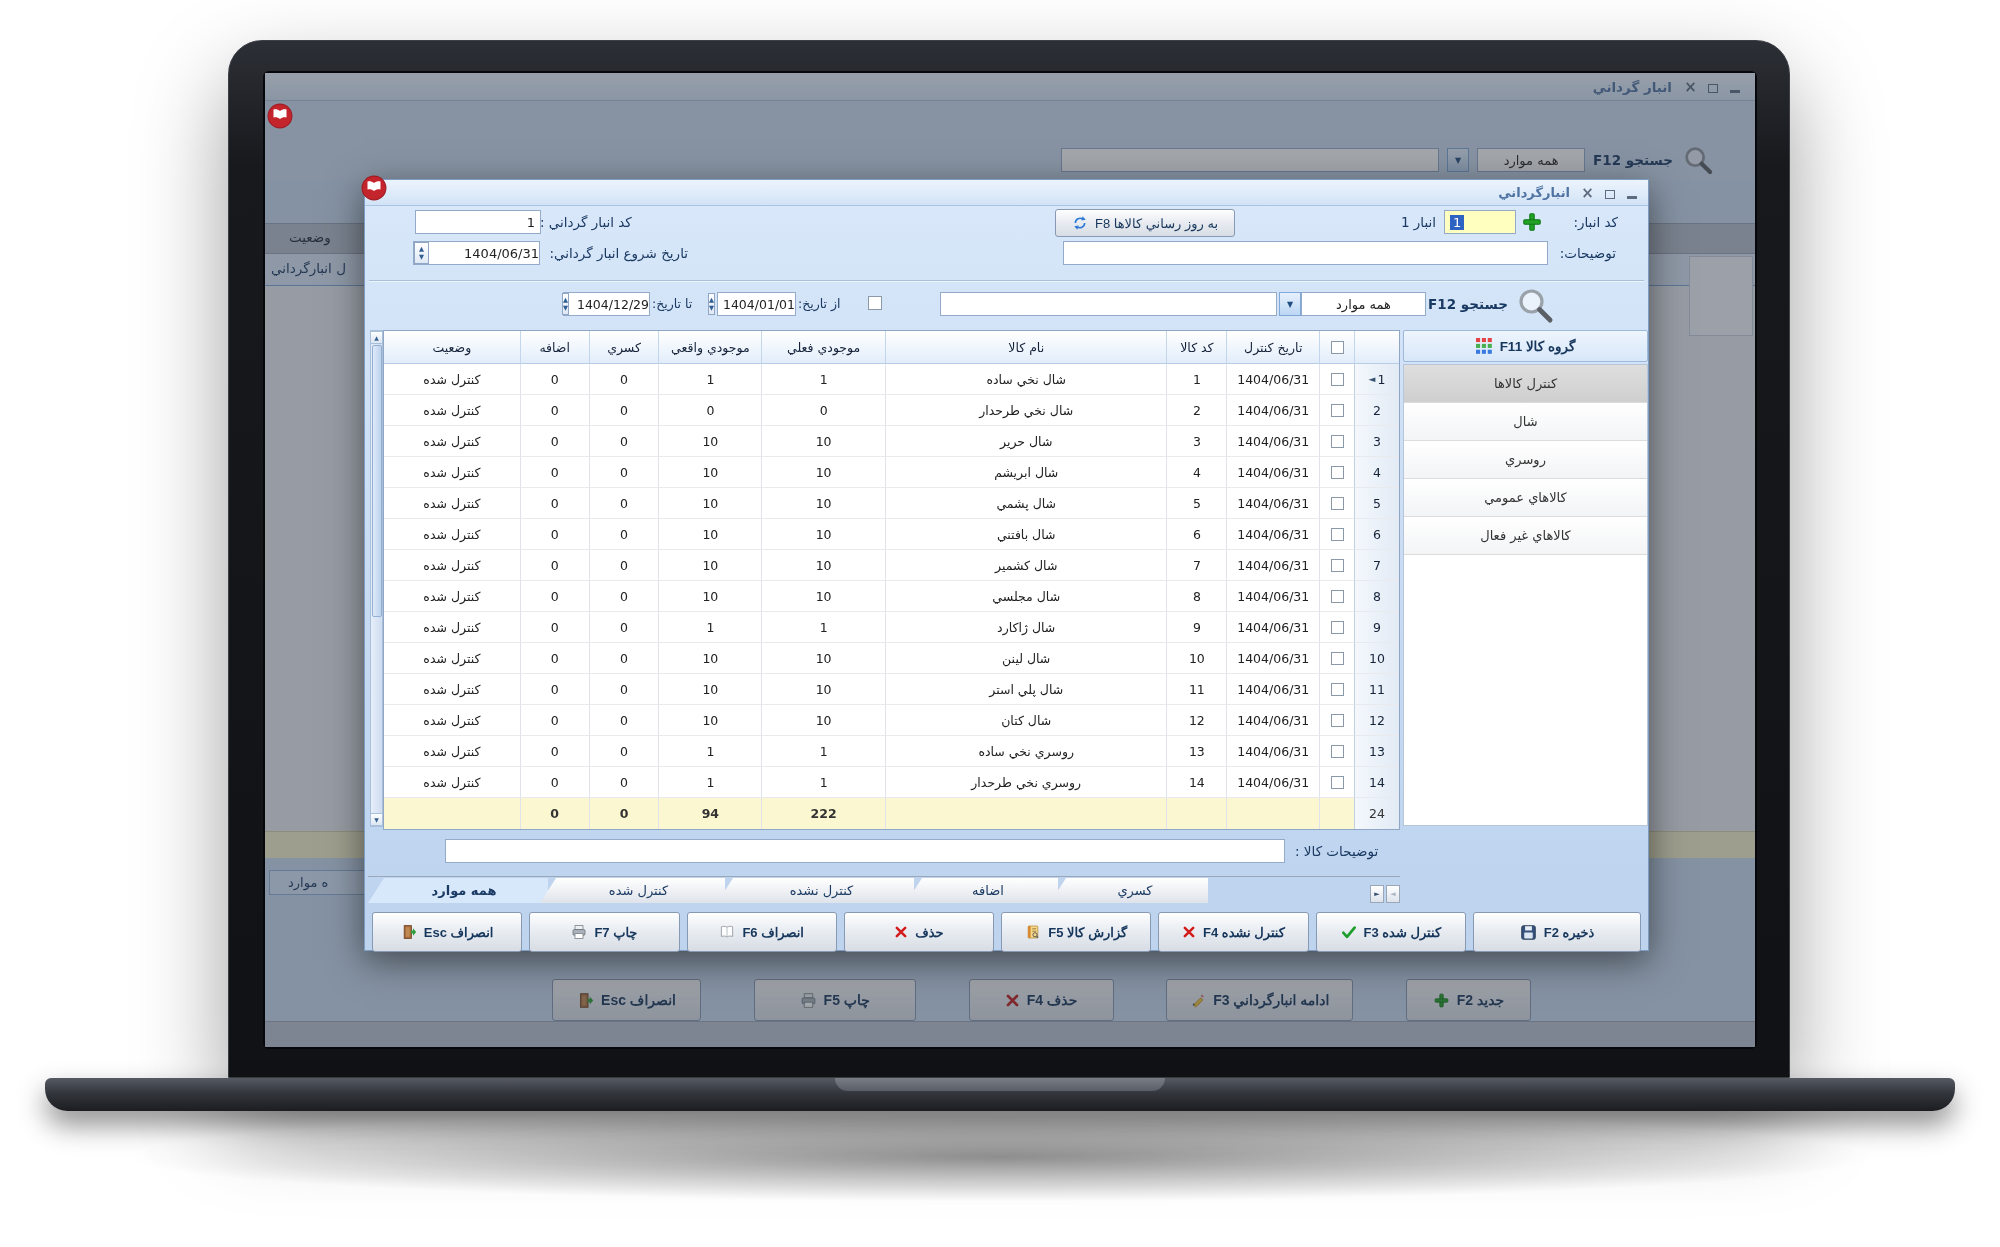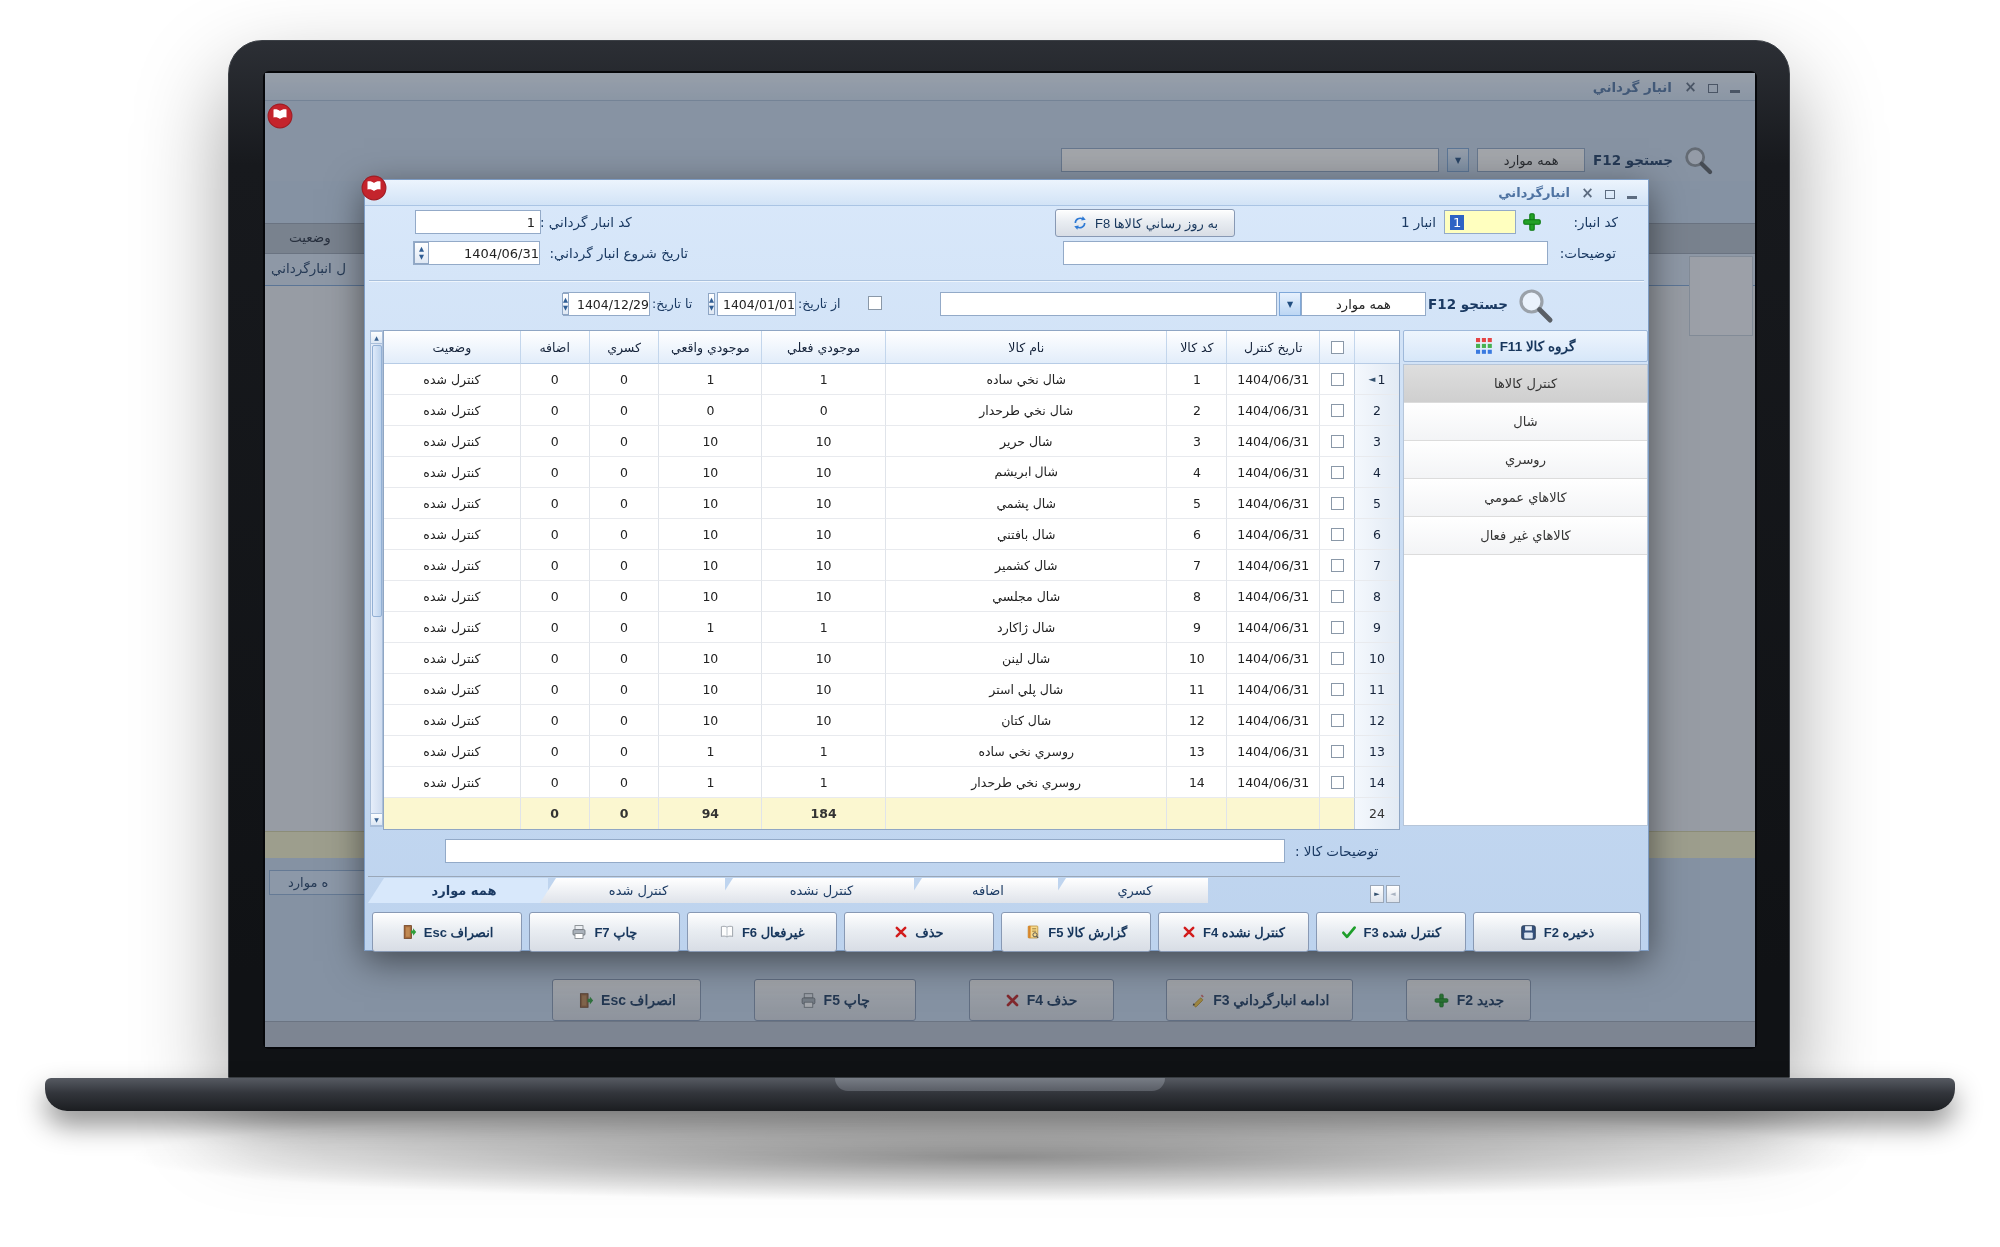--- a/index.html
+++ b/index.html
@@ -393,21 +393,21 @@
                   <div class="g-cell c-num" style="width: 45px;">
                     <span>3</span>
                   </div>
                 </div>
                 <div class="g-row">
                   <div class="g-cell" style="width: 136px;">کنترل شده</div>
                   <div class="g-cell" style="width: 69px;">0</div>
                   <div class="g-cell" style="width: 70px;">0</div>
                   <div class="g-cell" style="width: 103px;">10</div>
                   <div class="g-cell" style="width: 124px;">10</div>
-                  <div class="g-cell" style="width: 282px; font-family: Liberation Serif, serif;">شال ابریشم</div>
+                  <div class="g-cell" style="width: 282px;">شال ابریشم</div>
                   <div class="g-cell" style="width: 60px;">4</div>
                   <div class="g-cell" style="width: 93px;">1404/06/31</div>
                   <div class="g-cell" style="width: 35px;">
                     <span class="cb" style="width: 13px; height: 13px;"></span>
                   </div>
                   <div class="g-cell c-num" style="width: 45px;">
                     <span>4</span>
                   </div>
                 </div>
                 <div class="g-row">
@@ -569,21 +569,21 @@
                   <div class="g-cell c-num" style="width: 45px;">
                     <span>14</span>
                   </div>
                 </div>
               </div>
             <div class="g-row g-total">
                 <div class="g-cell" style="width: 136px;"></div>
                 <div class="g-cell" style="width: 69px;">0</div>
                 <div class="g-cell" style="width: 70px;">0</div>
                 <div class="g-cell" style="width: 103px;">94</div>
-                <div class="g-cell" style="width: 124px;">184</div>
+                <div class="g-cell" style="width: 124px;">222</div>
                 <div class="g-cell" style="width: 282px;"></div>
                 <div class="g-cell" style="width: 60px;"></div>
                 <div class="g-cell" style="width: 93px;"></div>
                 <div class="g-cell" style="width: 35px;"></div>
                 <div class="g-cell c-num" style="width: 45px; text-align: center;">24</div>
               </div>
           </div>
         </div>
 
         <div class="side">
@@ -669,21 +669,21 @@
           </button>
           <button class="btn">
             <span>حذف</span>
             <span>
                 <svg width="14" height="14" viewBox="0 0 20 20">
                   <path d="M4 4l12 12M16 4L4 16" stroke="#d21c1c" stroke-width="3.6" stroke-linecap="round"></path>
                 </svg>
               </span>
           </button>
           <button class="btn">
-            <span>غیرفعال F6</span>
+            <span>انصراف F6</span>
             <span>
                 <svg width="16" height="16" viewBox="0 0 20 20">
                   <path d="M10 4C8 2.6 5 2.6 3 3.4v12.2c2-.8 5-.8 7 .6 2-1.4 5-1.4 7-.6V3.4C15 2.6 12 2.6 10 4z" fill="#fdfdfd" stroke="#8a9099"></path>
                   <line x1="10" y1="4.2" x2="10" y2="16" stroke="#aab2bb"></line>
                 </svg>
               </span>
           </button>
           <button class="btn">
             <span>چاپ F7</span>
             <span>

